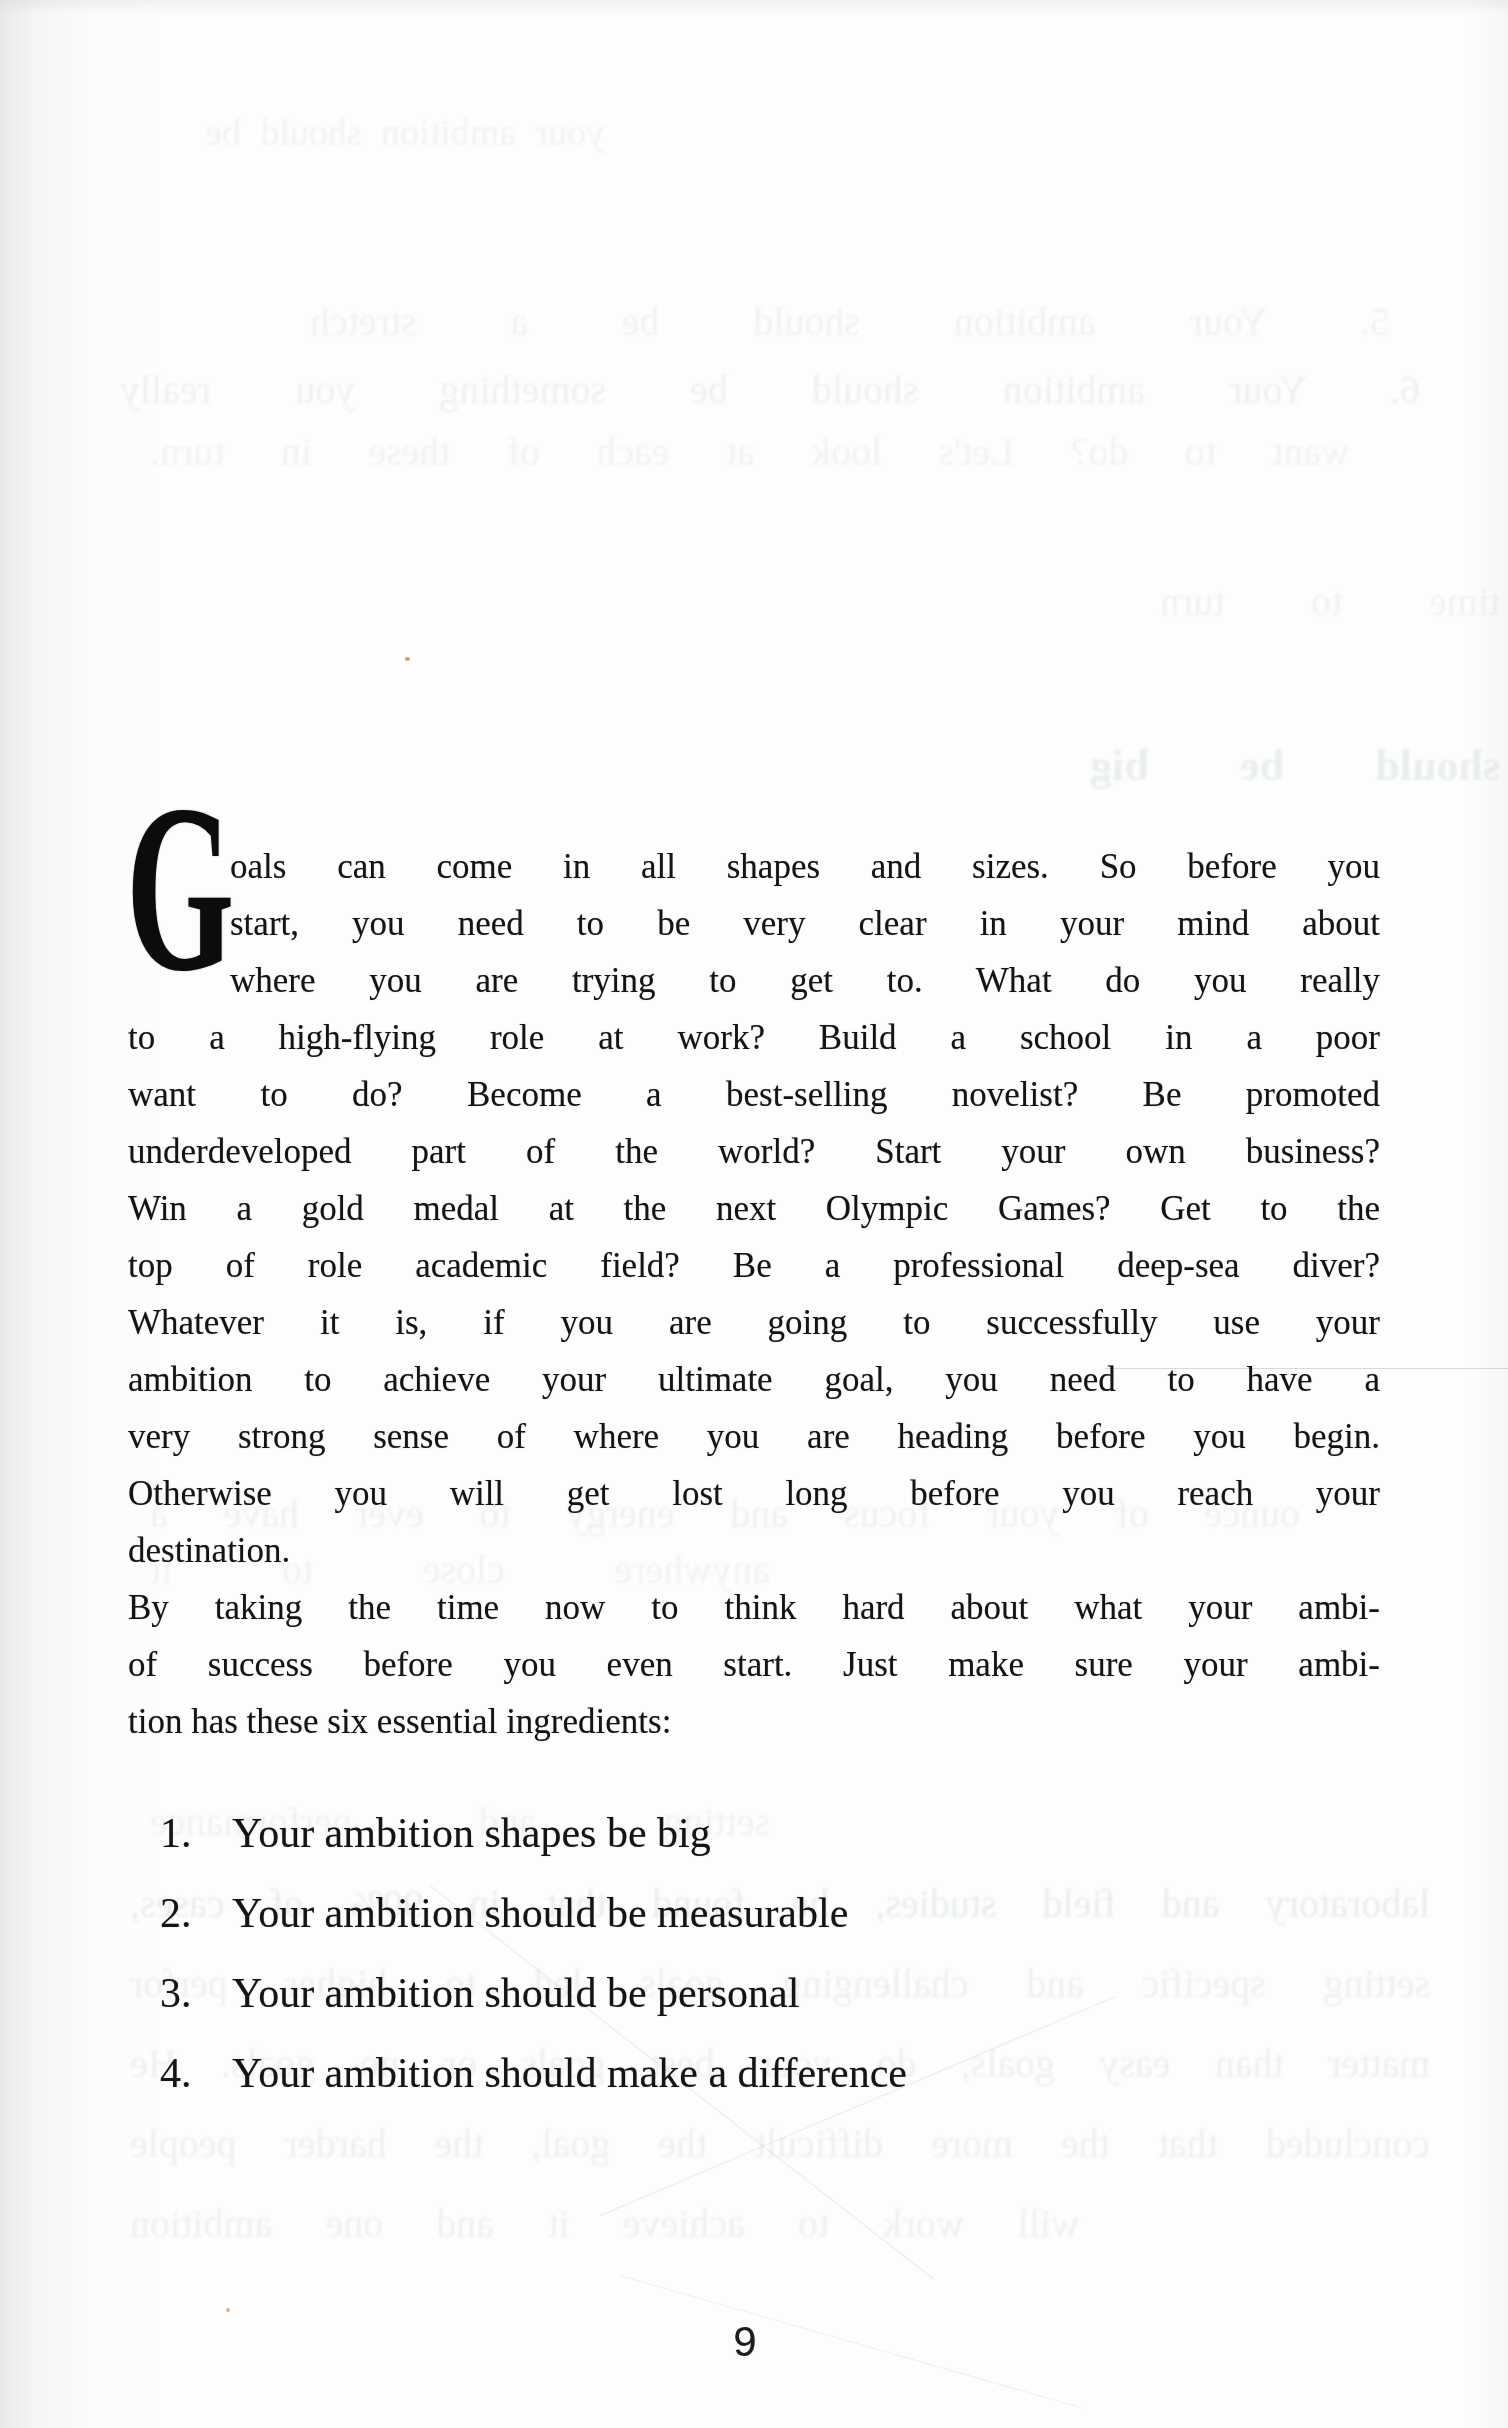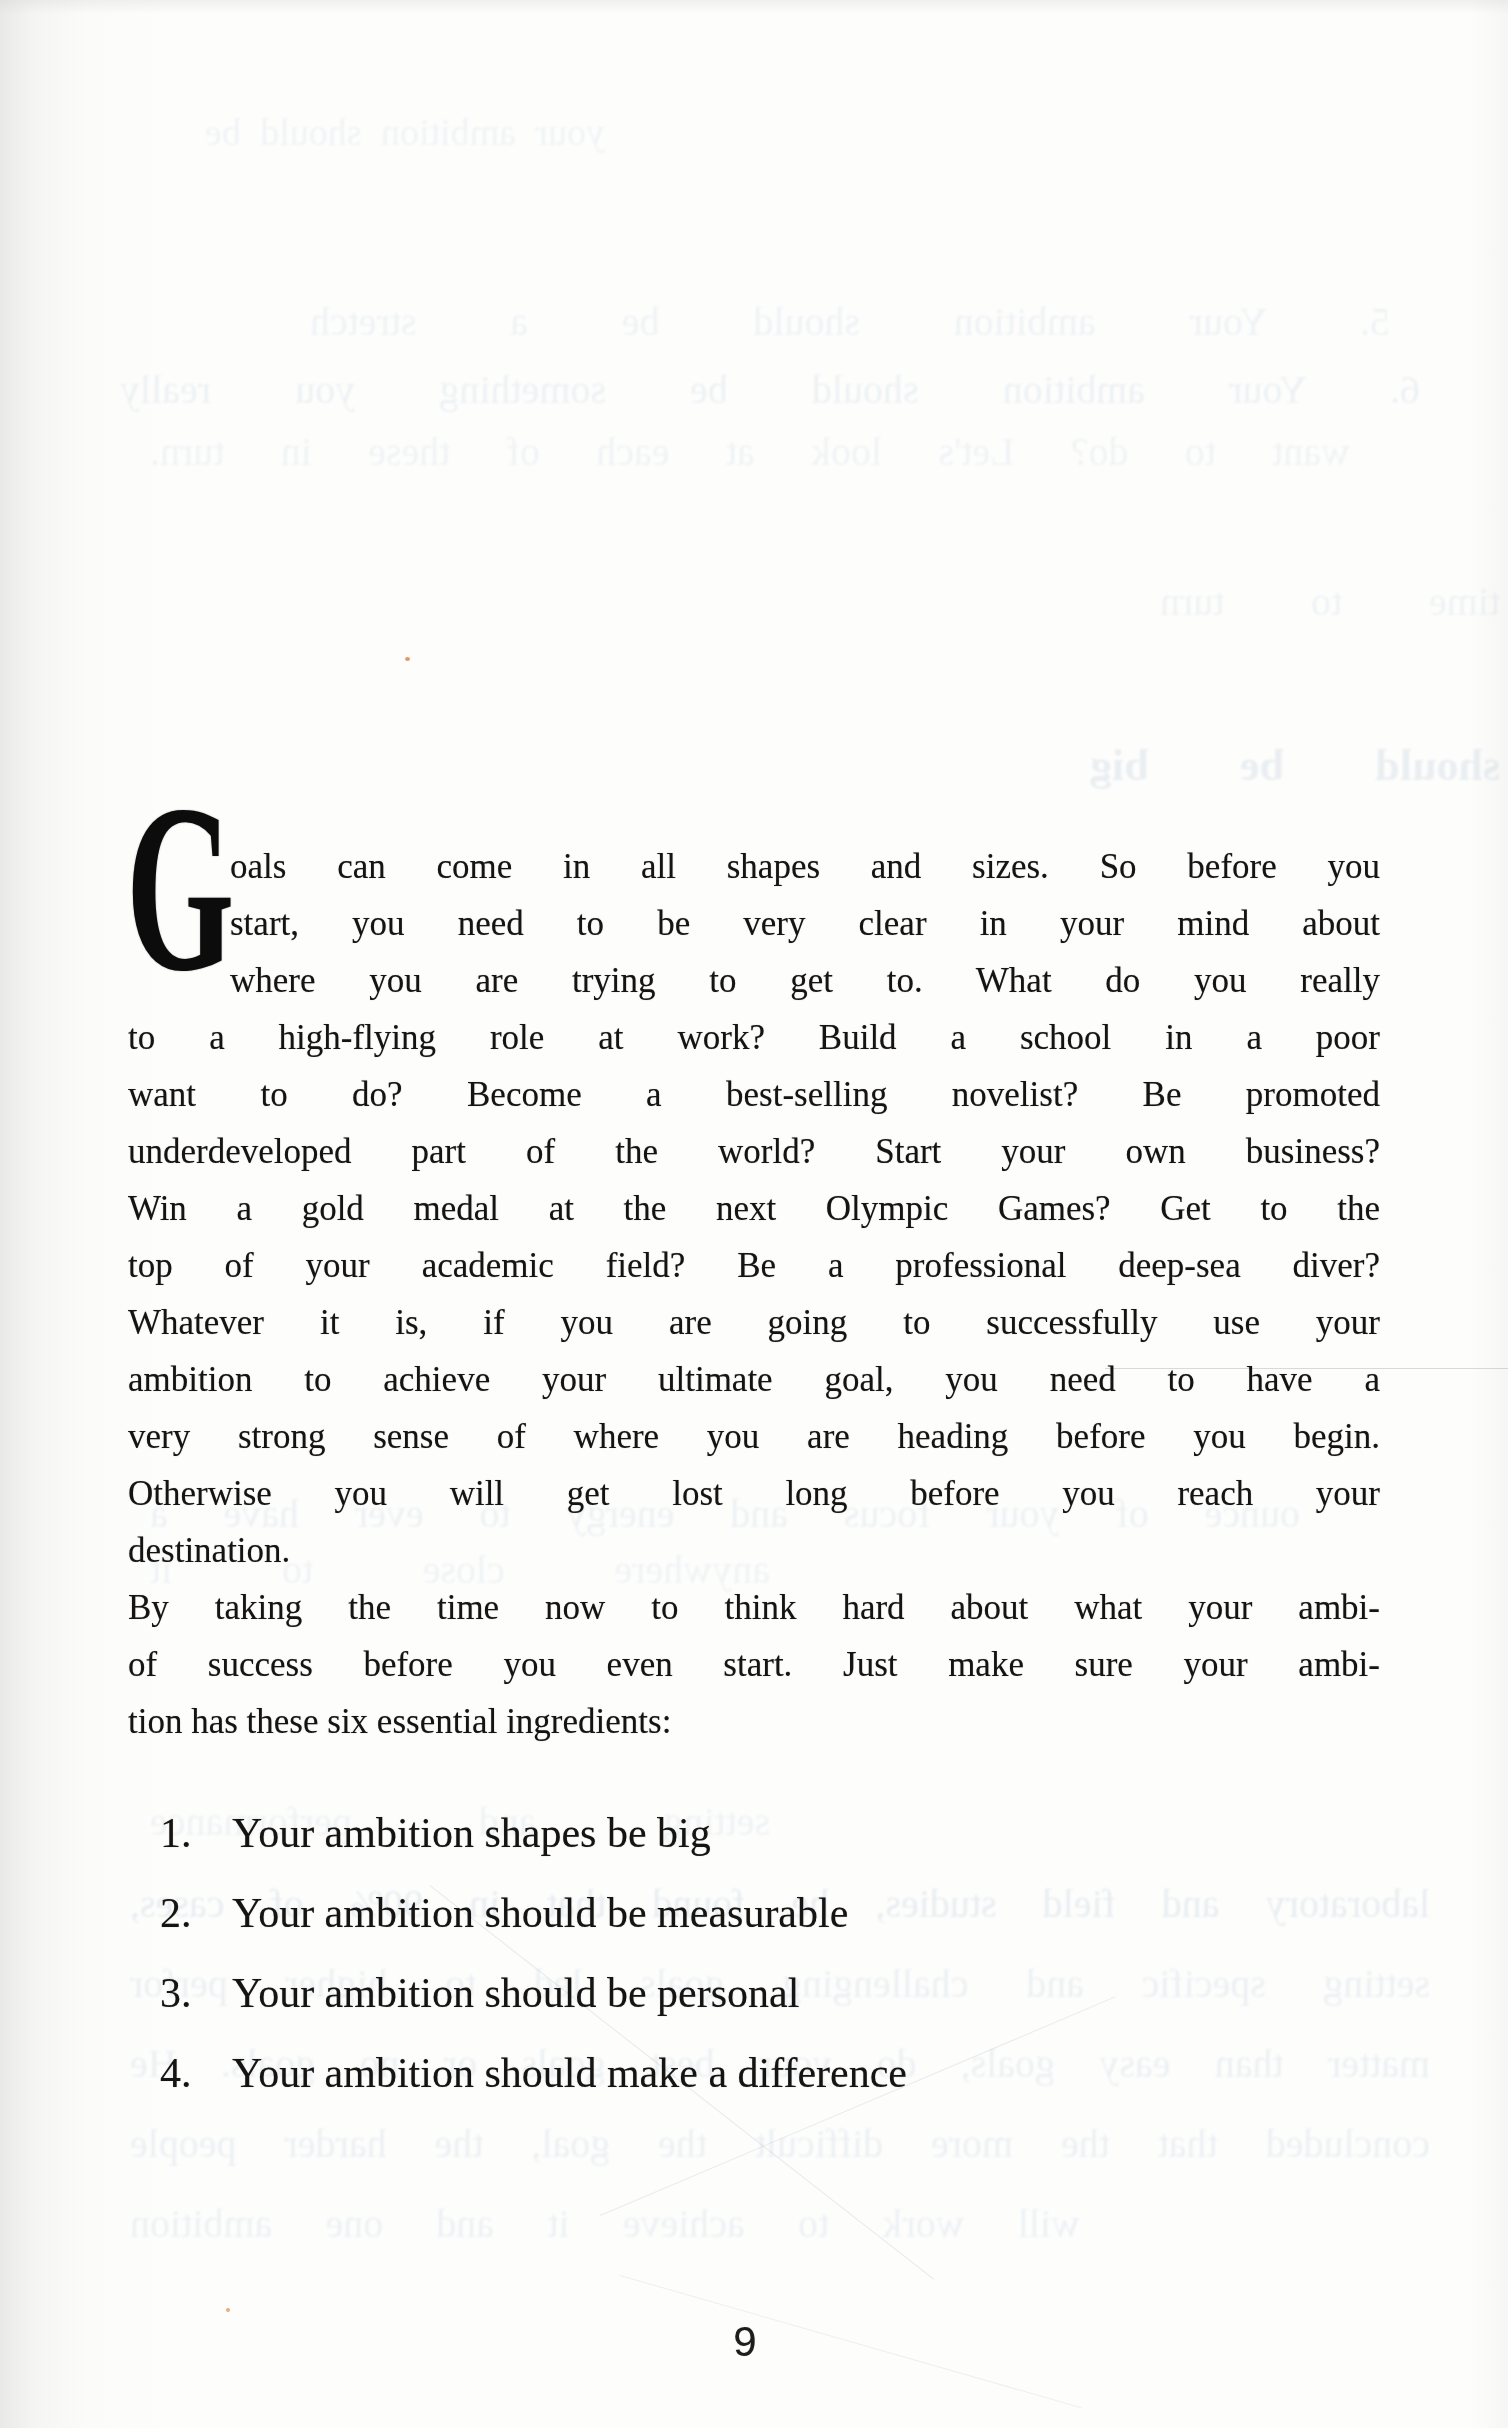--- a/index.html
+++ b/index.html
@@ -90,21 +90,21 @@
 
   <div style="position:relative;">
     <span class="dropcap">G</span>
     <div class="line indent">oals can come in all shapes and sizes. So before you</div>
     <div class="line indent">start, you need to be very clear in your mind about</div>
     <div class="line indent">where you are trying to get to. What do you really</div>
     <div class="line">to a high-flying role at work? Build a school in a poor</div>
     <div class="line">want to do? Become a best-selling novelist? Be promoted</div>
     <div class="line">underdeveloped part of the world? Start your own business?</div>
     <div class="line">Win a gold medal at the next Olympic Games? Get to the</div>
-    <div class="line">top of your academic field? Be a professional deep-sea diver?</div>
+    <div class="line">top of role academic field? Be a professional deep-sea diver?</div>
     <div class="line">Whatever it is, if you are going to successfully use your</div>
     <div class="line">ambition to achieve your ultimate goal, you need to have a</div>
     <div class="line">very strong sense of where you are heading before you begin.</div>
     <div class="line">Otherwise you will get lost long before you reach your</div>
     <div class="line last">destination.</div>
   </div>
 
   <div class="para2">
     <div class="line">By taking the time now to think hard about what your ambi-</div>
     <div class="line">of success before you even start. Just make sure your ambi-</div>

